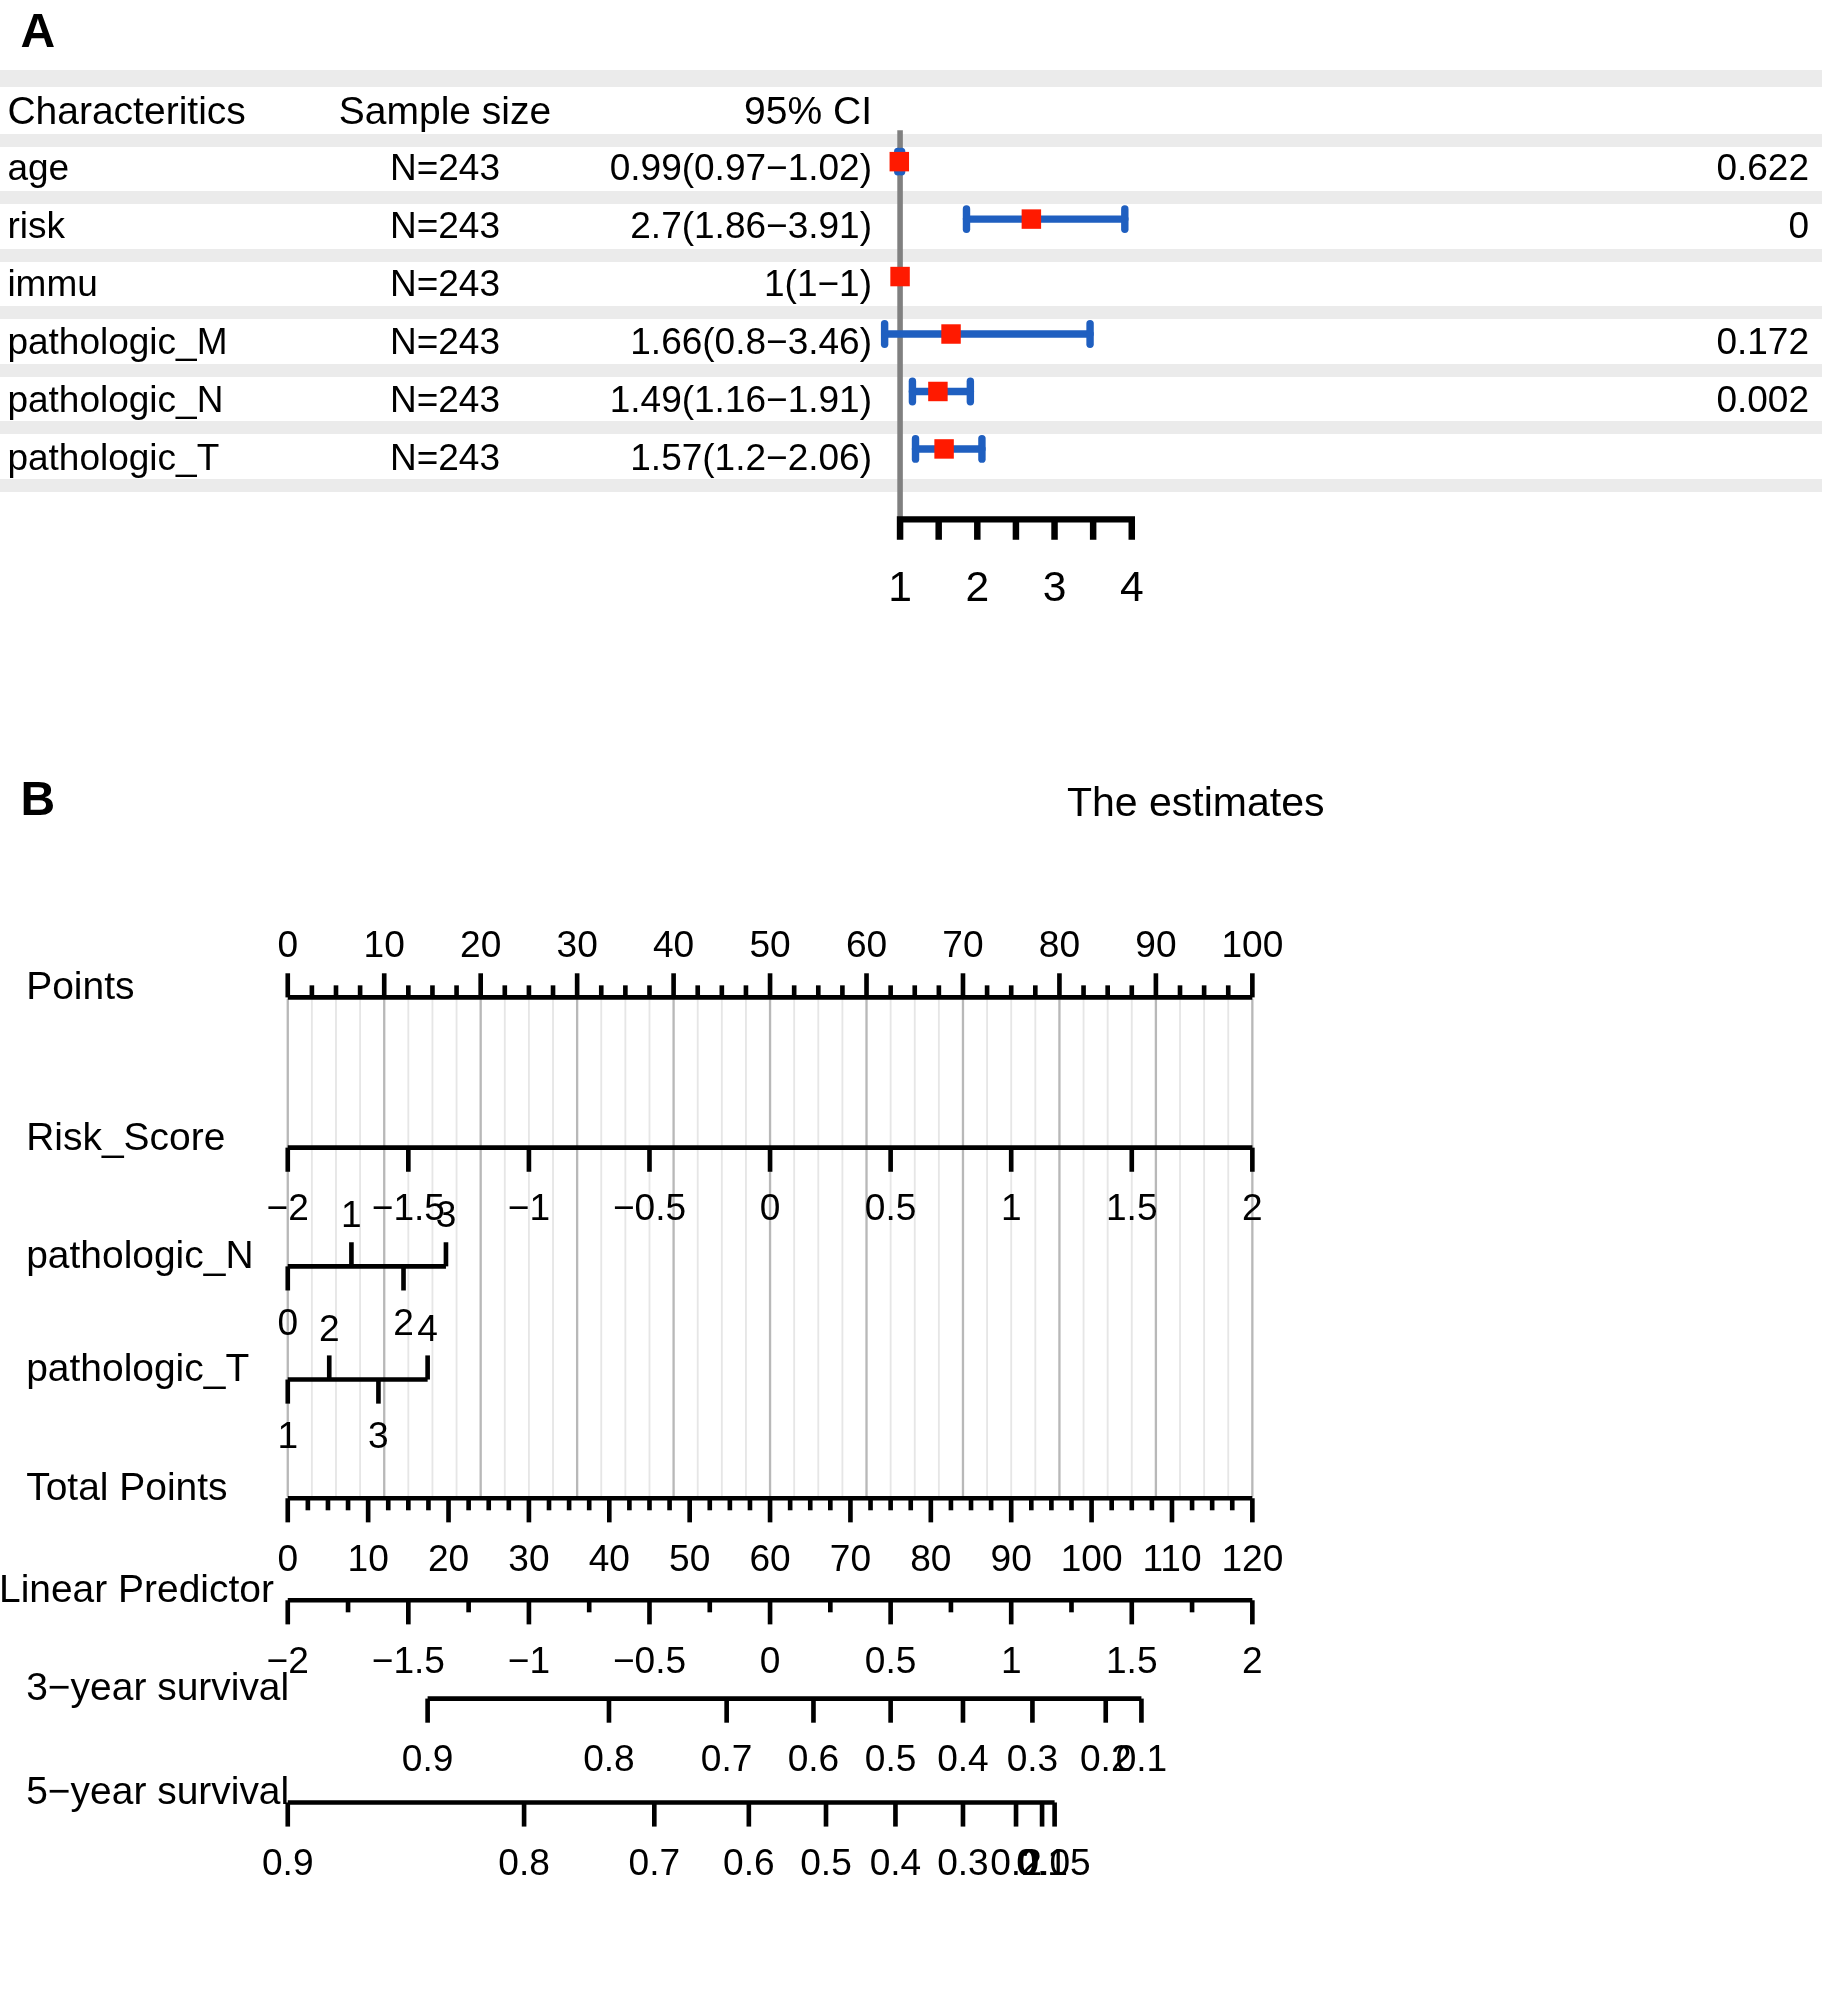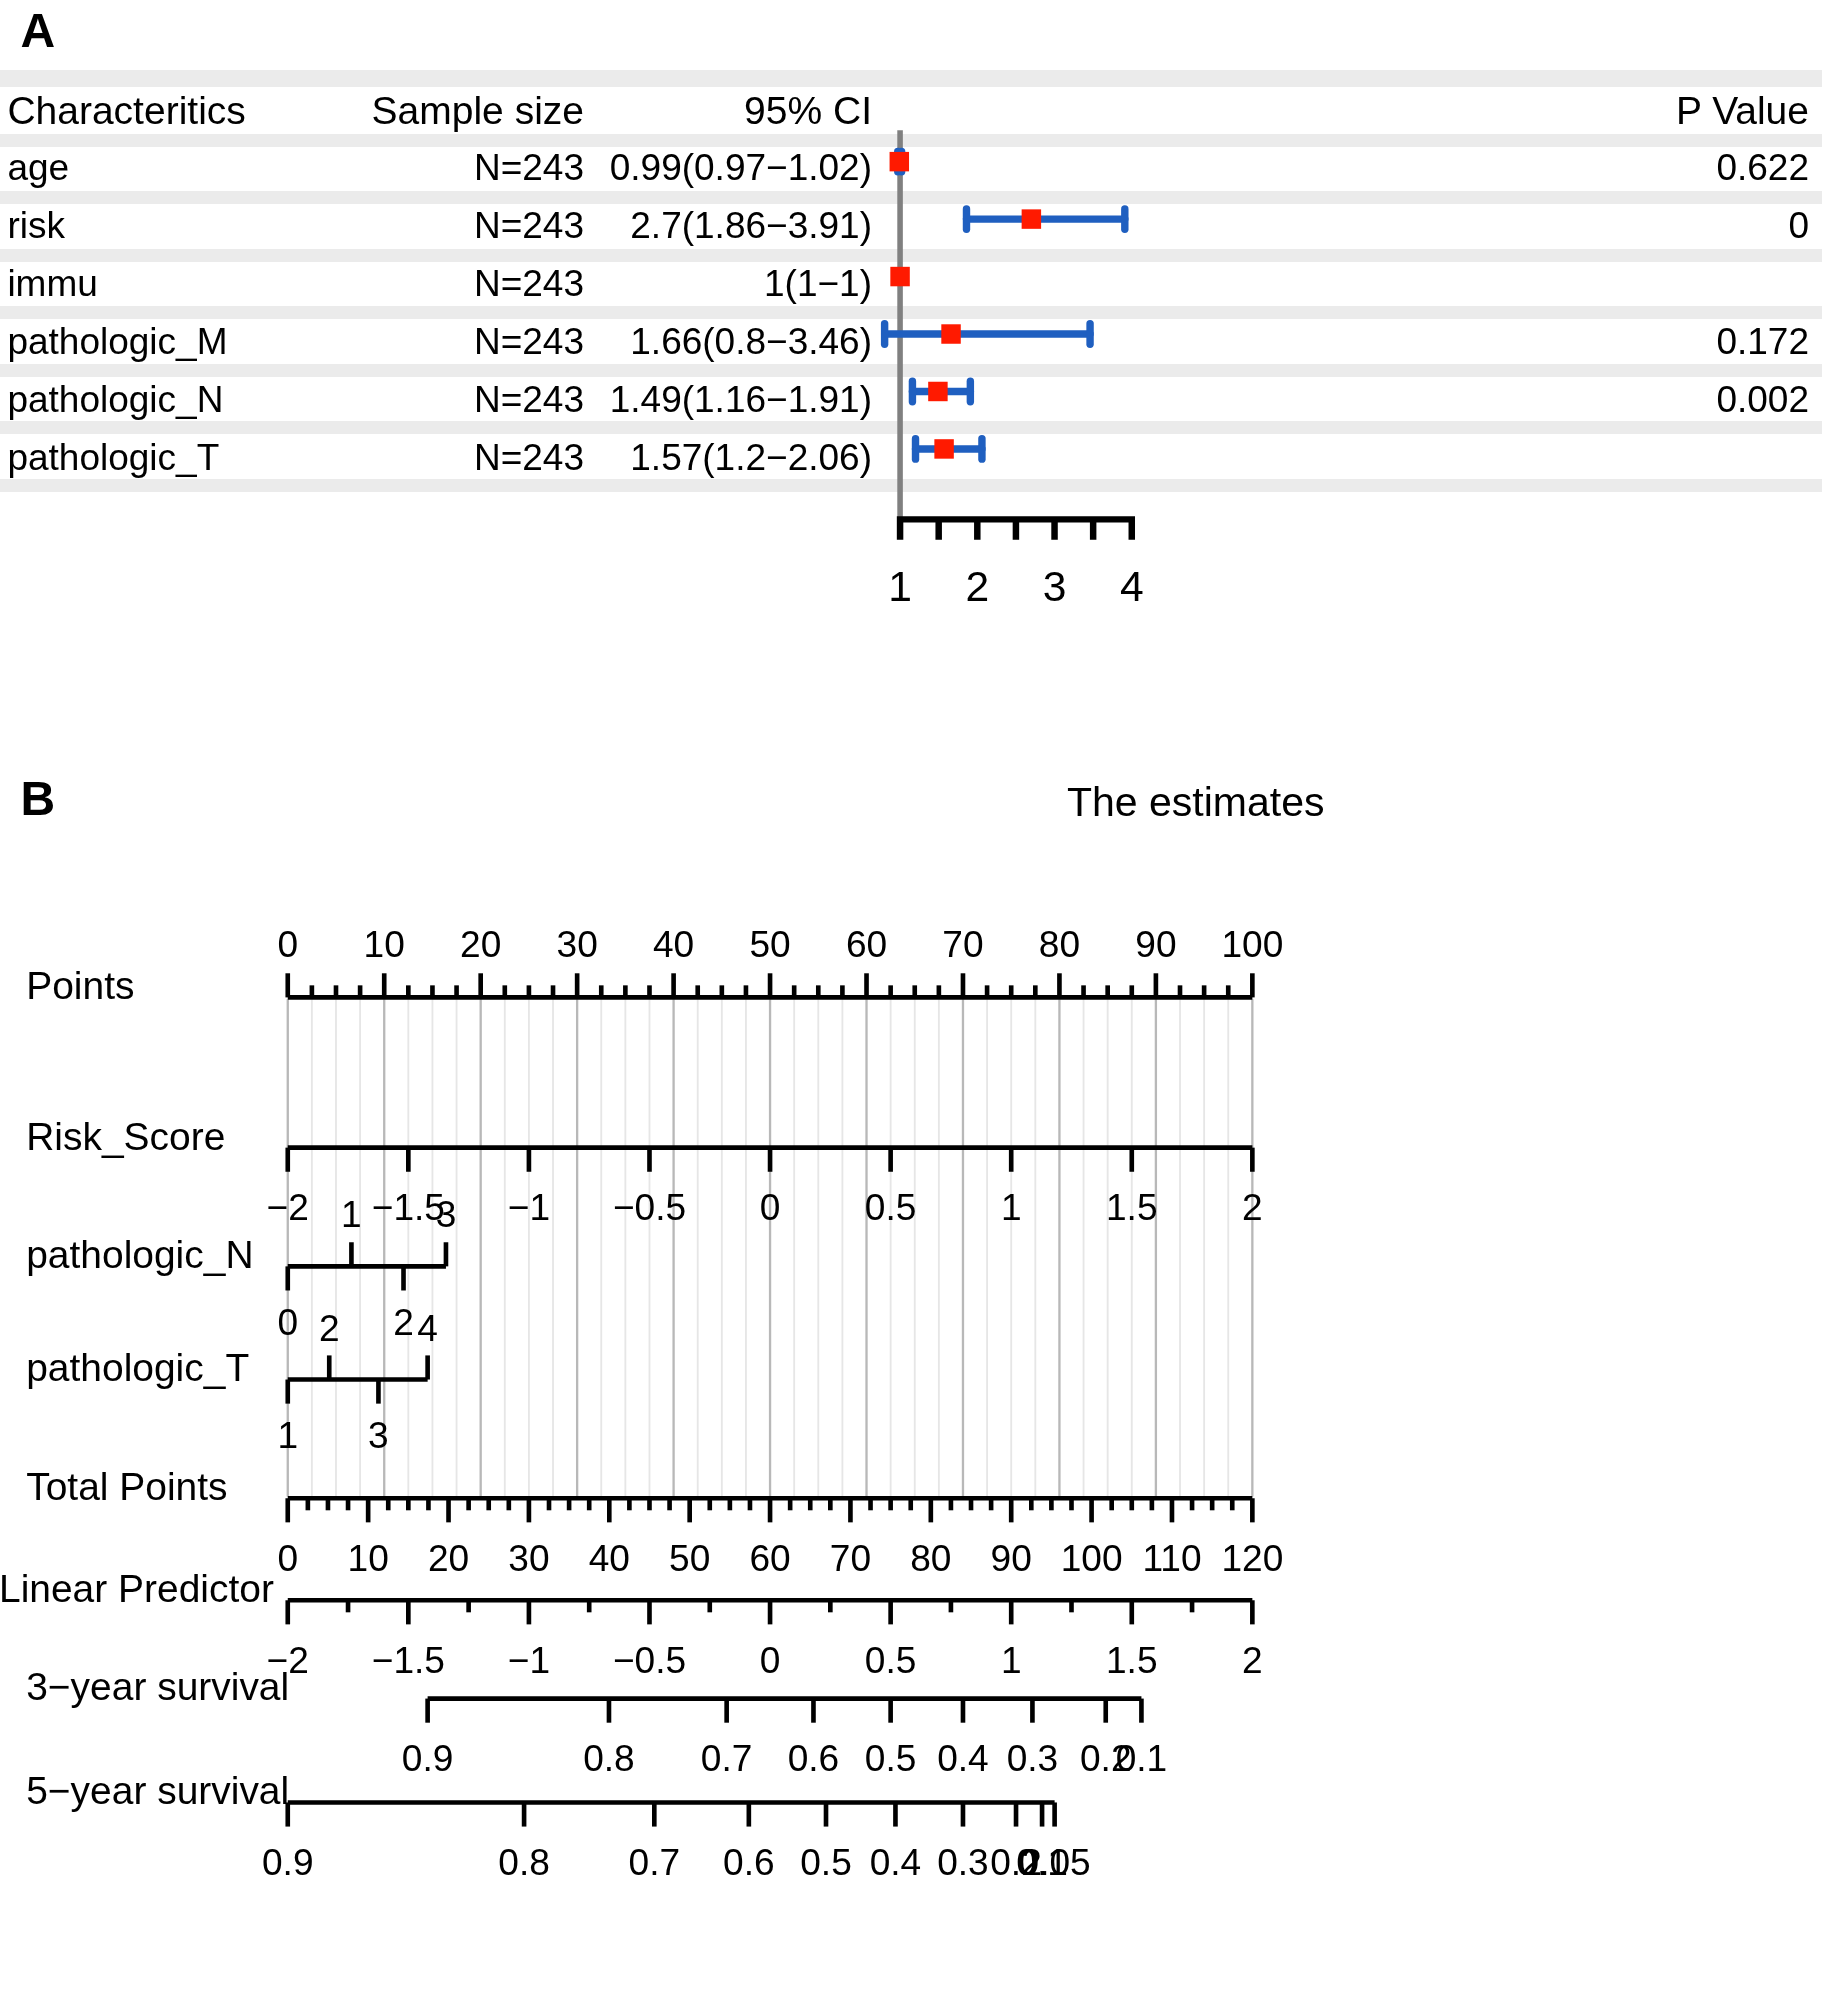--- a/index.html
+++ b/index.html
@@ -15,21 +15,21 @@
   
   #panelA{position:absolute;left:0;top:0;width:1823px;height:849px;}
   #hr-title{
     position:absolute;left:0;top:3.7px;width:1132px;text-align:center;
     font-size:45px;letter-spacing:0.5px;
   }
   .stripe{position:absolute;left:0;width:1823px;background:#ebebeb;}
   #fp-table{position:absolute;left:0;top:89px;width:1823px;}
   .fp-row{position:relative;height:58px;}
   .fp-row .c-char{position:absolute;left:7.4px;top:0;font-size:37px;white-space:nowrap;}
-  .fp-row .c-n{position:absolute;left:306px;top:0;width:278px;text-align:right;font-size:37px;}
+  .fp-row .c-n{position:absolute;left:306px;top:0;width:278px;text-align:center;font-size:37px;}
   .fp-row .c-ci{position:absolute;left:557px;top:0;width:315px;text-align:right;font-size:37px;}
   .fp-row .c-p{position:absolute;left:1447px;top:0;width:362px;text-align:right;font-size:37px;}
   .hdr .c-char,.hdr .c-n,.hdr .c-ci,.hdr .c-p{font-size:39px;}
   #fp-plot{position:absolute;left:863px;top:130px;width:519px;height:594px;}
   #axis-caption{
     position:absolute;left:1067px;top:779px;width:445px;text-align:left;font-size:41px;
   }
   
   #panelB{position:absolute;left:0;top:849px;width:1823px;height:1164px;}
   svg{display:block;}
@@ -42,21 +42,20 @@
 
   <div class="panel-letter" style="left:20.4px;top:7.4px;">A</div>
 
 
   <div id="fp-table">
       <div class="stripe" style="height: 16.7px; top: -18.6px;"></div>
       <div class="fp-row hdr">
         <div class="c-char">Characteritics</div>
         <div class="c-n">Sample size</div>
         <div class="c-ci">95% CI</div>
-        <div class="c-p">P Value</div>
       </div>
       <div class="stripe" style="height: 13px; top: 45px;"></div>
       <div class="fp-row ">
         <div class="c-char">age</div>
         <div class="c-n">N=243</div>
         <div class="c-ci">0.99(0.97−1.02)</div>
         <div class="c-p">0.622</div>
       </div>
       <div class="stripe" style="height: 13px; top: 102px;"></div>
       <div class="fp-row ">

